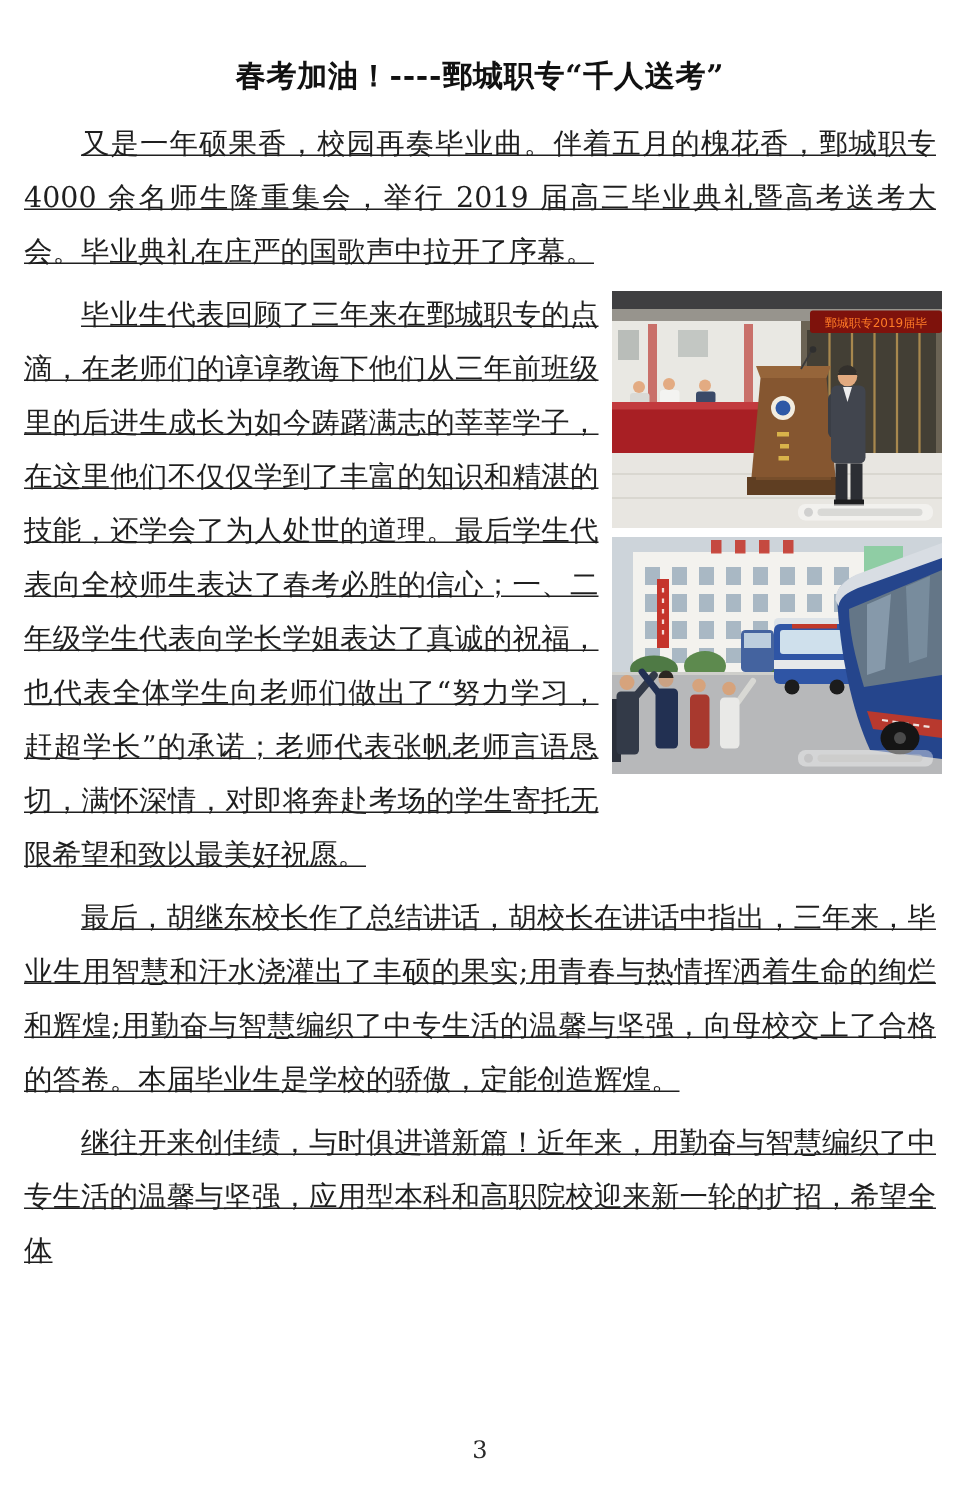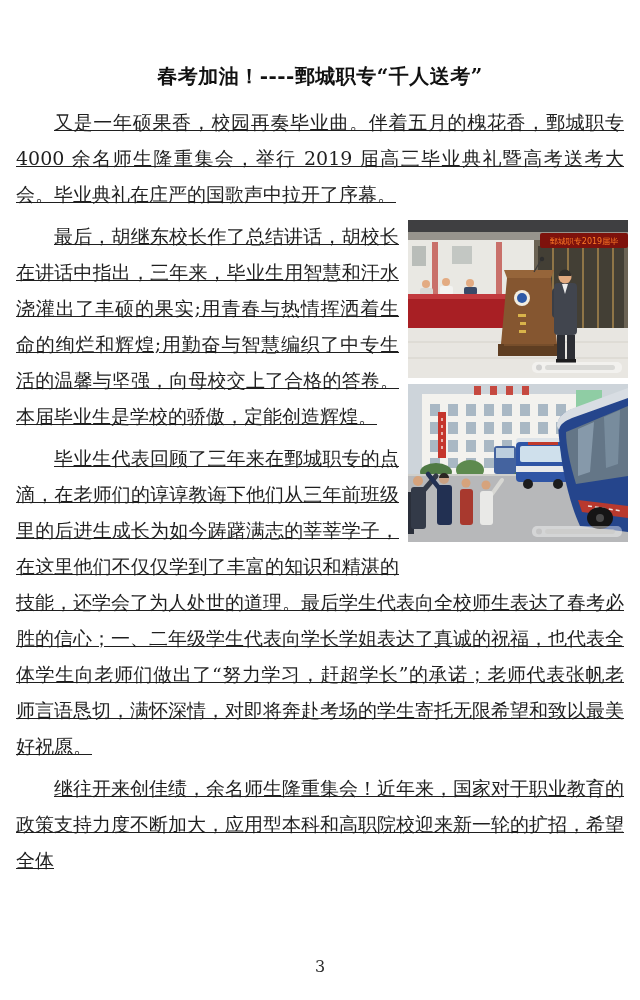--- a/index.html
+++ b/index.html
@@ -1,21 +1,21 @@
 <!DOCTYPE html>
 <html><head>
 <meta charset="utf-8">
 <style>
   html, body { margin: 0; padding: 0; background: #ffffff; }
   .page {
     position: relative;
     width: 640px;
     height: 1000px;
     box-sizing: border-box;
-    padding: 62px 16px 0;
+    padding: 36px 16px 0;
     background: #ffffff;
     color: #1f1f1f;
     font-family: "DejaVu Serif", "Liberation Serif", serif;
     overflow: hidden;
   }
   .doc-title {
     margin: 0 0 14px;
     text-align: center;
     font-size: 20px;
     font-weight: 700;
@@ -237,19 +237,19 @@
         <g opacity="0.75">
           <rect x="124" y="142" width="90" height="11" rx="5" fill="#ffffff" opacity="0.55"></rect>
           <circle cx="131" cy="147.5" r="3" fill="#c9c9c9"></circle>
           <rect x="137" y="145" width="70" height="5" rx="2.5" fill="#d5d5d3"></rect>
         </g>
       </svg>
     </figure>
 
   </div>
 
+  <p class="para">毕业生代表回顾了三年来在鄄城职专的点滴，在老师们的谆谆教诲下他们从三年前班级里的后进生成长为如今踌躇满志的莘莘学子，在这里他们不仅仅学到了丰富的知识和精湛的技能，还学会了为人处世的道理。最后学生代表向全校师生表达了春考必胜的信心；一、二年级学生代表向学长学姐表达了真诚的祝福，也代表全体学生向老师们做出了“努力学习，赶超学长”的承诺；老师代表张帆老师言语恳切，满怀深情，对即将奔赴考场的学生寄托无限希望和致以最美好祝愿。</p>
   <p class="para">最后，胡继东校长作了总结讲话，胡校长在讲话中指出，三年来，毕业生用智慧和汗水浇灌出了丰硕的果实;用青春与热情挥洒着生命的绚烂和辉煌;用勤奋与智慧编织了中专生活的温馨与坚强，向母校交上了合格的答卷。本届毕业生是学校的骄傲，定能创造辉煌。</p>
-  <p class="para">毕业生代表回顾了三年来在鄄城职专的点滴，在老师们的谆谆教诲下他们从三年前班级里的后进生成长为如今踌躇满志的莘莘学子，在这里他们不仅仅学到了丰富的知识和精湛的技能，还学会了为人处世的道理。最后学生代表向全校师生表达了春考必胜的信心；一、二年级学生代表向学长学姐表达了真诚的祝福，也代表全体学生向老师们做出了“努力学习，赶超学长”的承诺；老师代表张帆老师言语恳切，满怀深情，对即将奔赴考场的学生寄托无限希望和致以最美好祝愿。</p>
-  <p class="para">继往开来创佳绩，余名师生隆重集会！近年来，国家对于职业教育的政策支持力度不断加大，应用型本科和高职院校迎来新一轮的扩招，希望全体</p>
+  <p class="para">继往开来创佳绩，与时俱进谱新篇！近年来，用勤奋与智慧编织了中专生活的温馨与坚强，应用型本科和高职院校迎来新一轮的扩招，希望全体</p>
 
   <div class="page-number">3</div>
 
 </div>
 
 </body></html>

